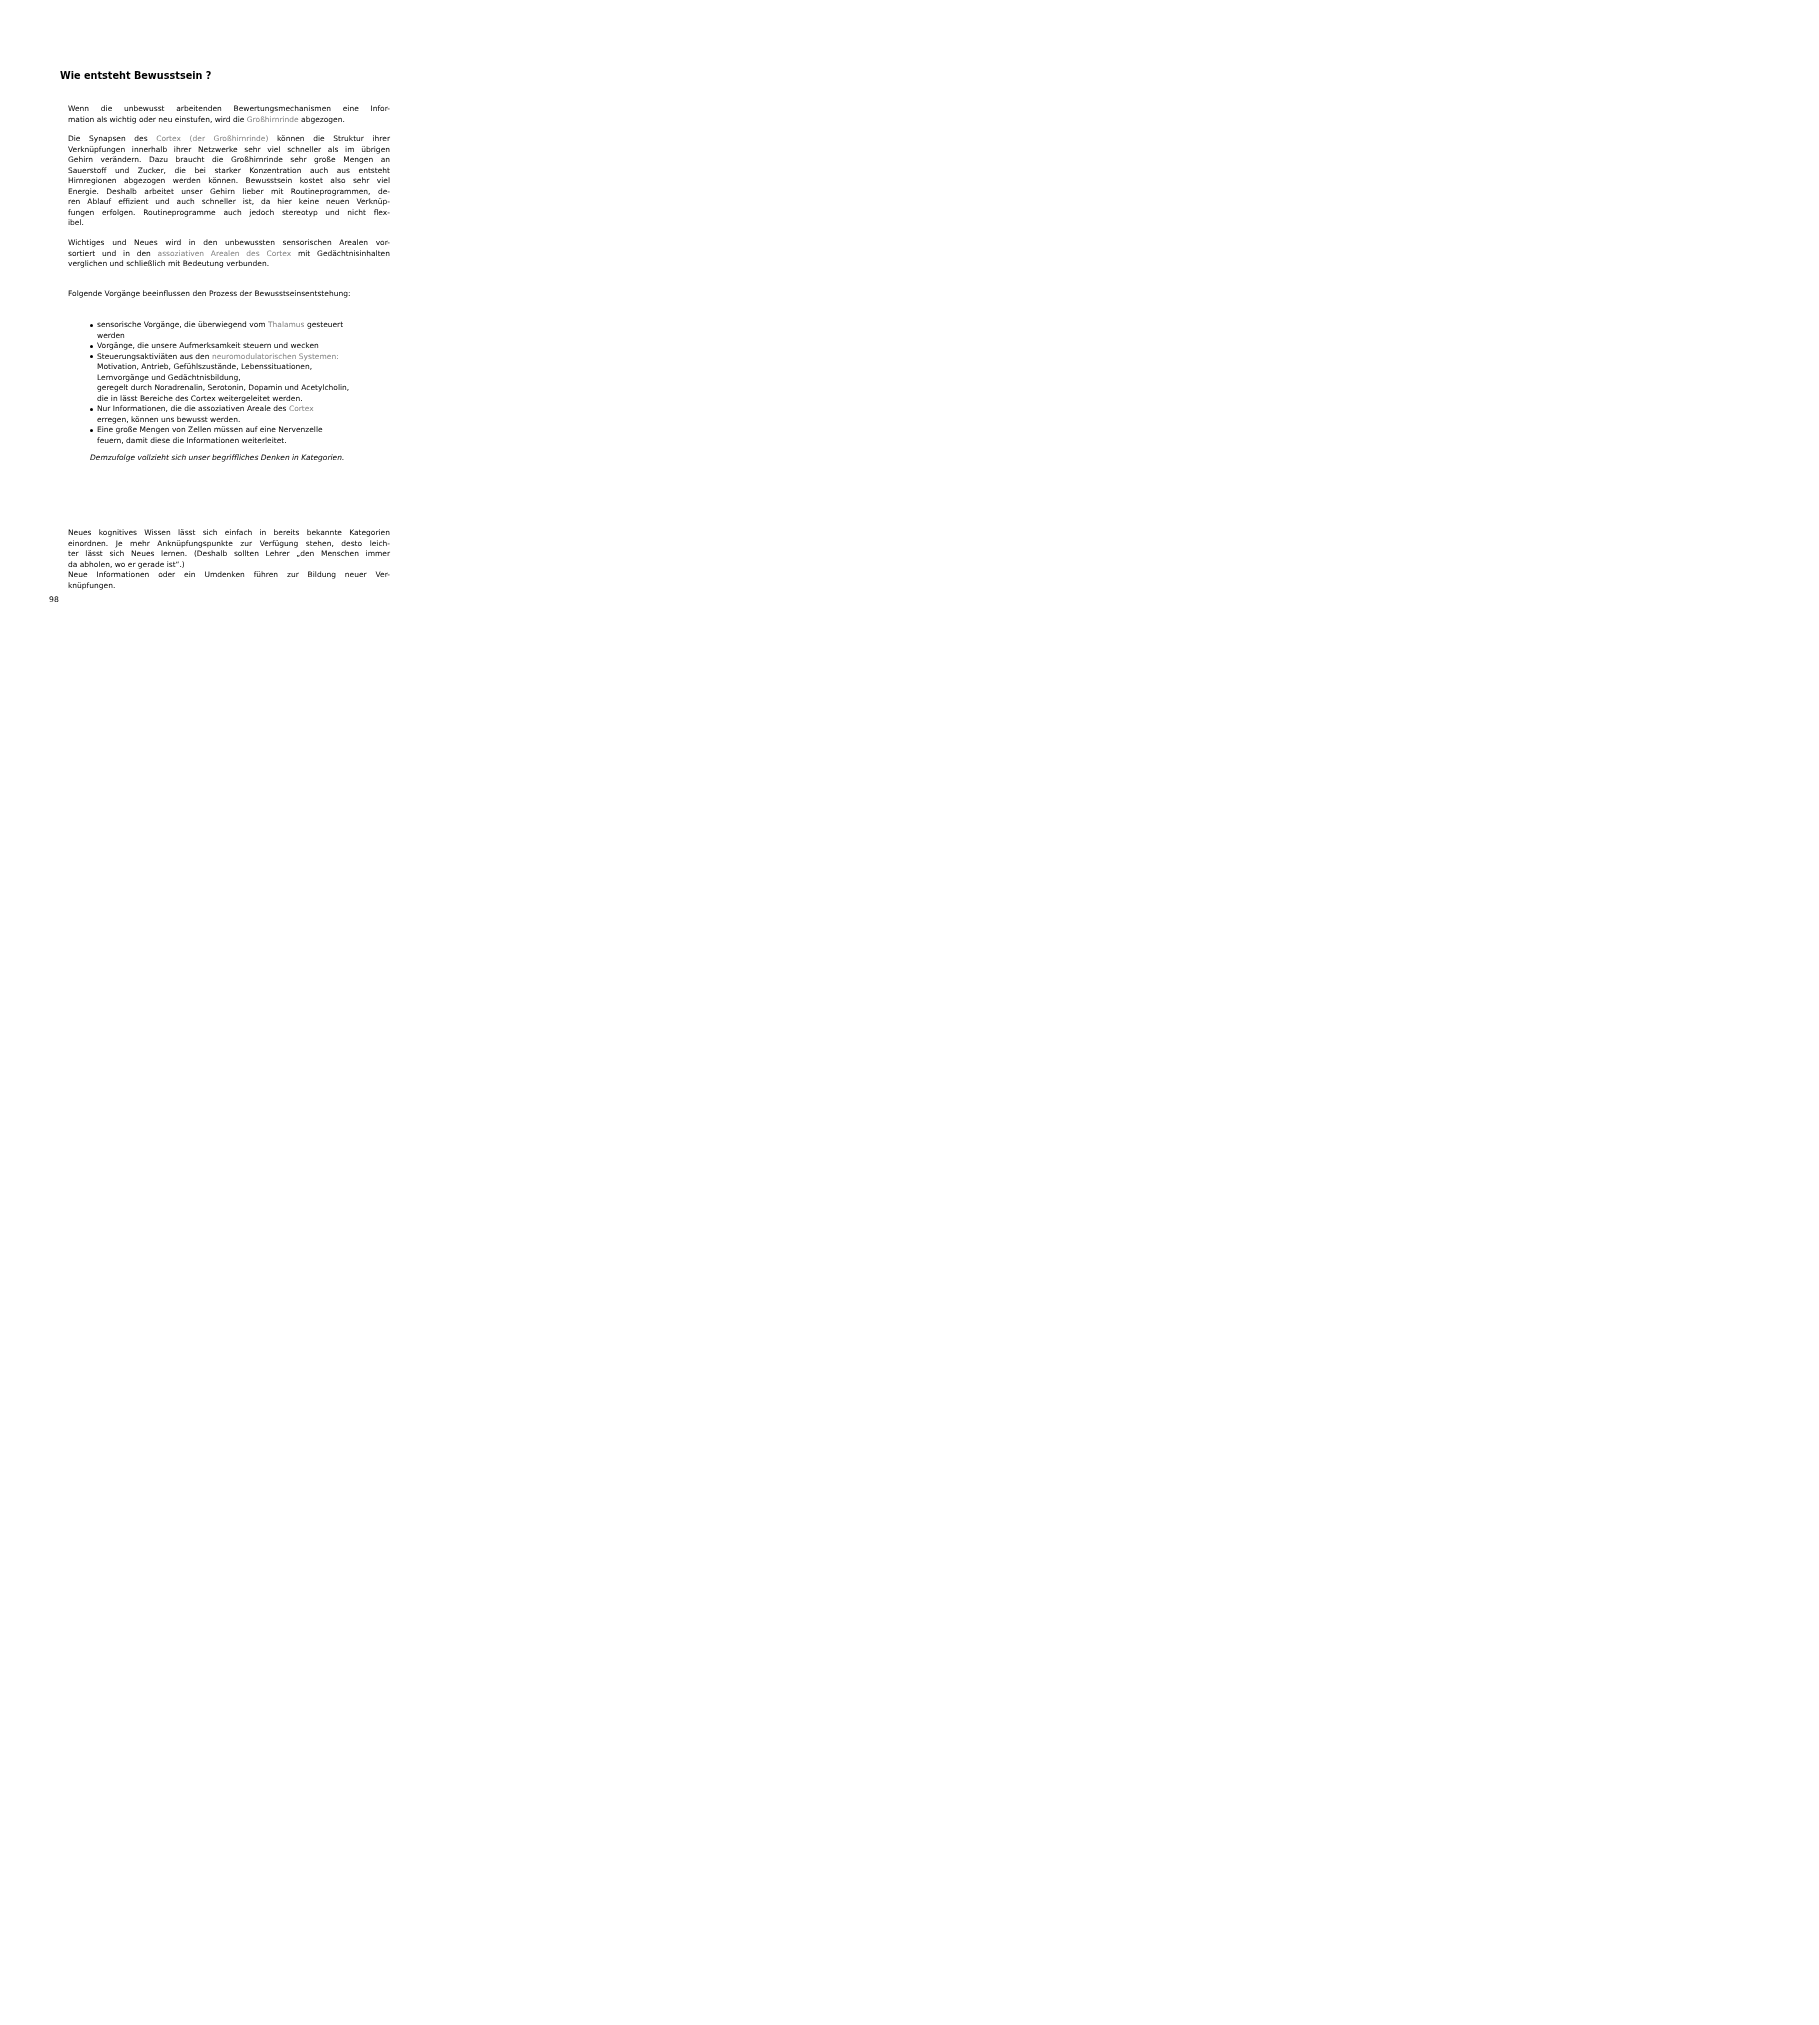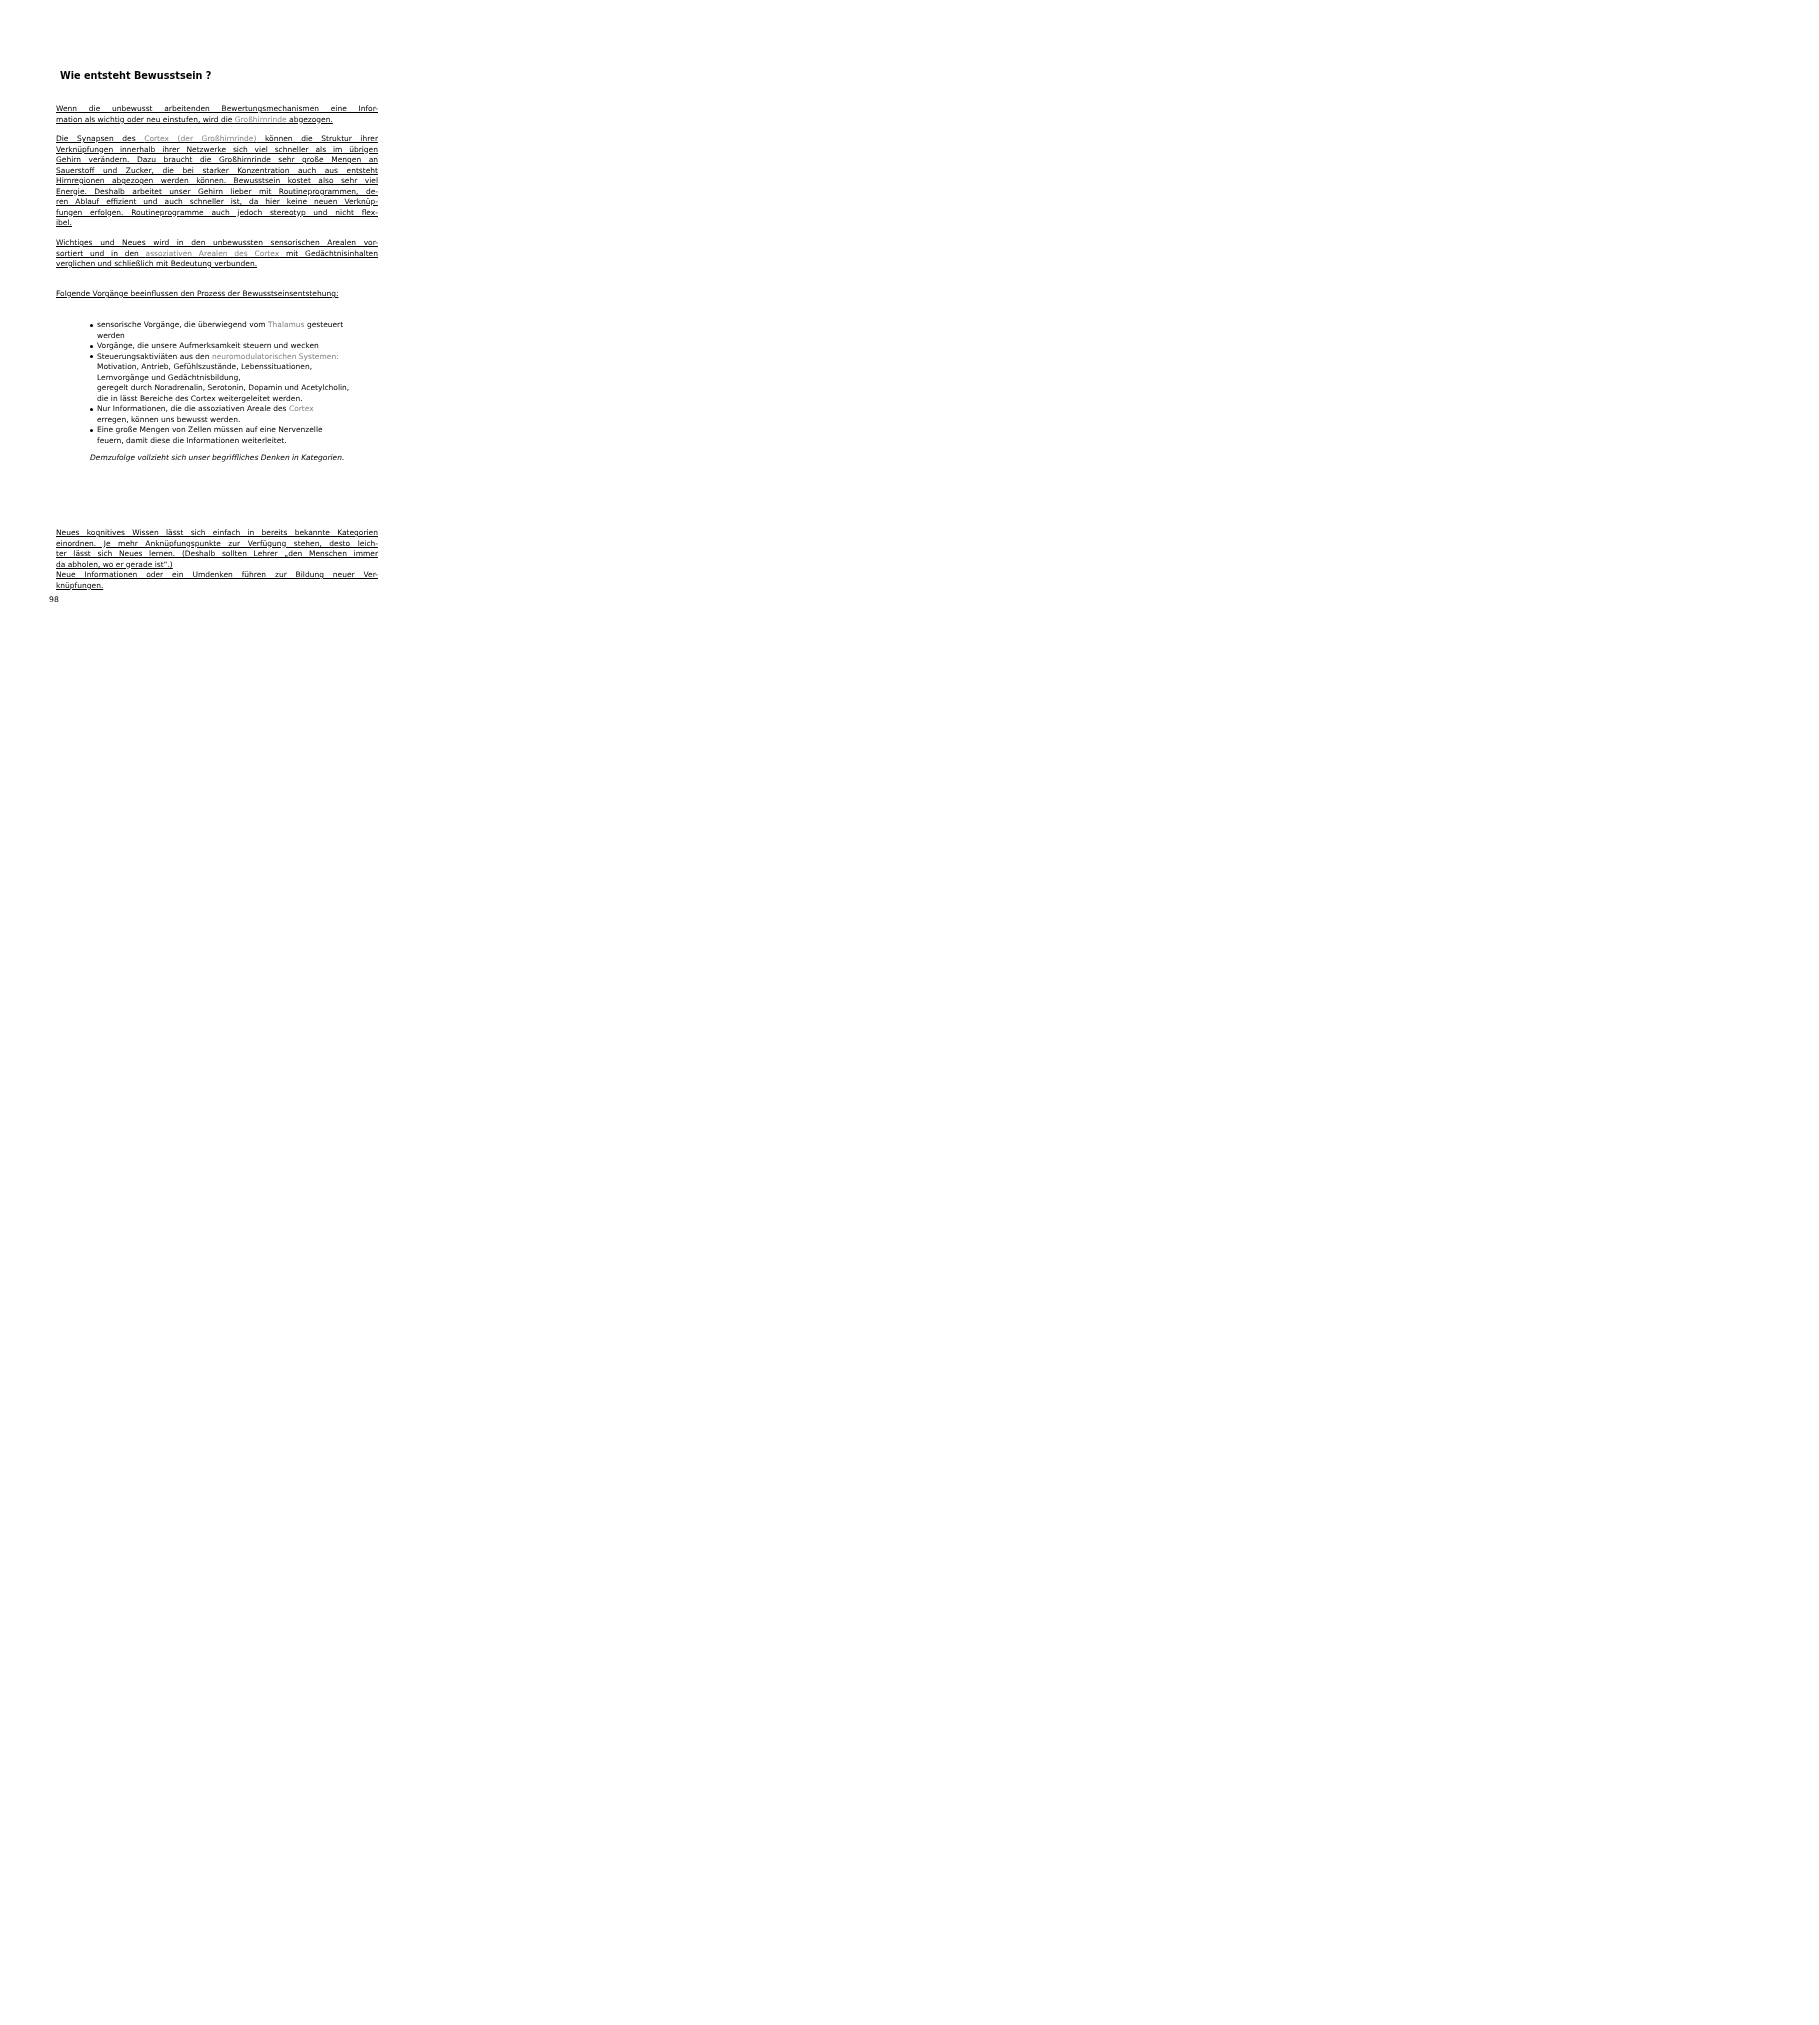--- a/index.html
+++ b/index.html
@@ -15,25 +15,24 @@
   .heading{
     position:absolute;
     left:60px; top:70px;
     font-size:9.7px;
     font-weight:bold;
     line-height:12px;
     white-space:nowrap;
   }
   .para{
     position:absolute;
-    left:56px;
+    left:68px;
     width:322px;
     font-size:7.5px;
     line-height:10.5px;
-    text-decoration:underline;
   }
   .line{min-height:10.5px;}
   .line.just{
     text-align:justify;
     text-align-last:justify;
     -moz-text-align-last:justify;
   }
   .hl{color:#828282;}
   .bullet-list{
     position:absolute;
@@ -70,21 +69,21 @@
 
 <div class="page">
   <div class="heading">Wie entsteht Bewusstsein ?</div>
 
   <div class="para" style="top:104px;">
       <div class="line just"><span>Wenn die unbewusst arbeitenden Bewertungsmechanismen eine Infor-</span></div>
       <div class="line"><span>mation als wichtig oder neu einstufen, wird die </span><span class="hl">Großhirnrinde</span><span> abgezogen.</span></div>
     </div>
   <div class="para" style="top:134px;">
       <div class="line just"><span>Die Synapsen des </span><span class="hl">Cortex (der Großhirnrinde)</span><span> können die Struktur ihrer</span></div>
-      <div class="line just"><span>Verknüpfungen innerhalb ihrer Netzwerke sich viel schneller als im übrigen</span></div>
+      <div class="line just"><span>Verknüpfungen innerhalb ihrer Netzwerke sehr viel schneller als im übrigen</span></div>
       <div class="line just"><span>Gehirn verändern. Dazu braucht die Großhirnrinde sehr große Mengen an</span></div>
       <div class="line just"><span>Sauerstoff und Zucker, die bei starker Konzentration auch aus entsteht</span></div>
       <div class="line just"><span>Hirnregionen abgezogen werden können. Bewusstsein kostet also sehr viel</span></div>
       <div class="line just"><span>Energie. Deshalb arbeitet unser Gehirn lieber mit Routineprogrammen, de-</span></div>
       <div class="line just"><span>ren Ablauf effizient und auch schneller ist, da hier keine neuen Verknüp-</span></div>
       <div class="line just"><span>fungen erfolgen. Routineprogramme auch jedoch stereotyp und nicht flex-</span></div>
       <div class="line"><span>ibel.</span></div>
     </div>
   <div class="para" style="top:238px;">
       <div class="line just"><span>Wichtiges und Neues wird in den unbewussten sensorischen Arealen vor-</span></div>

